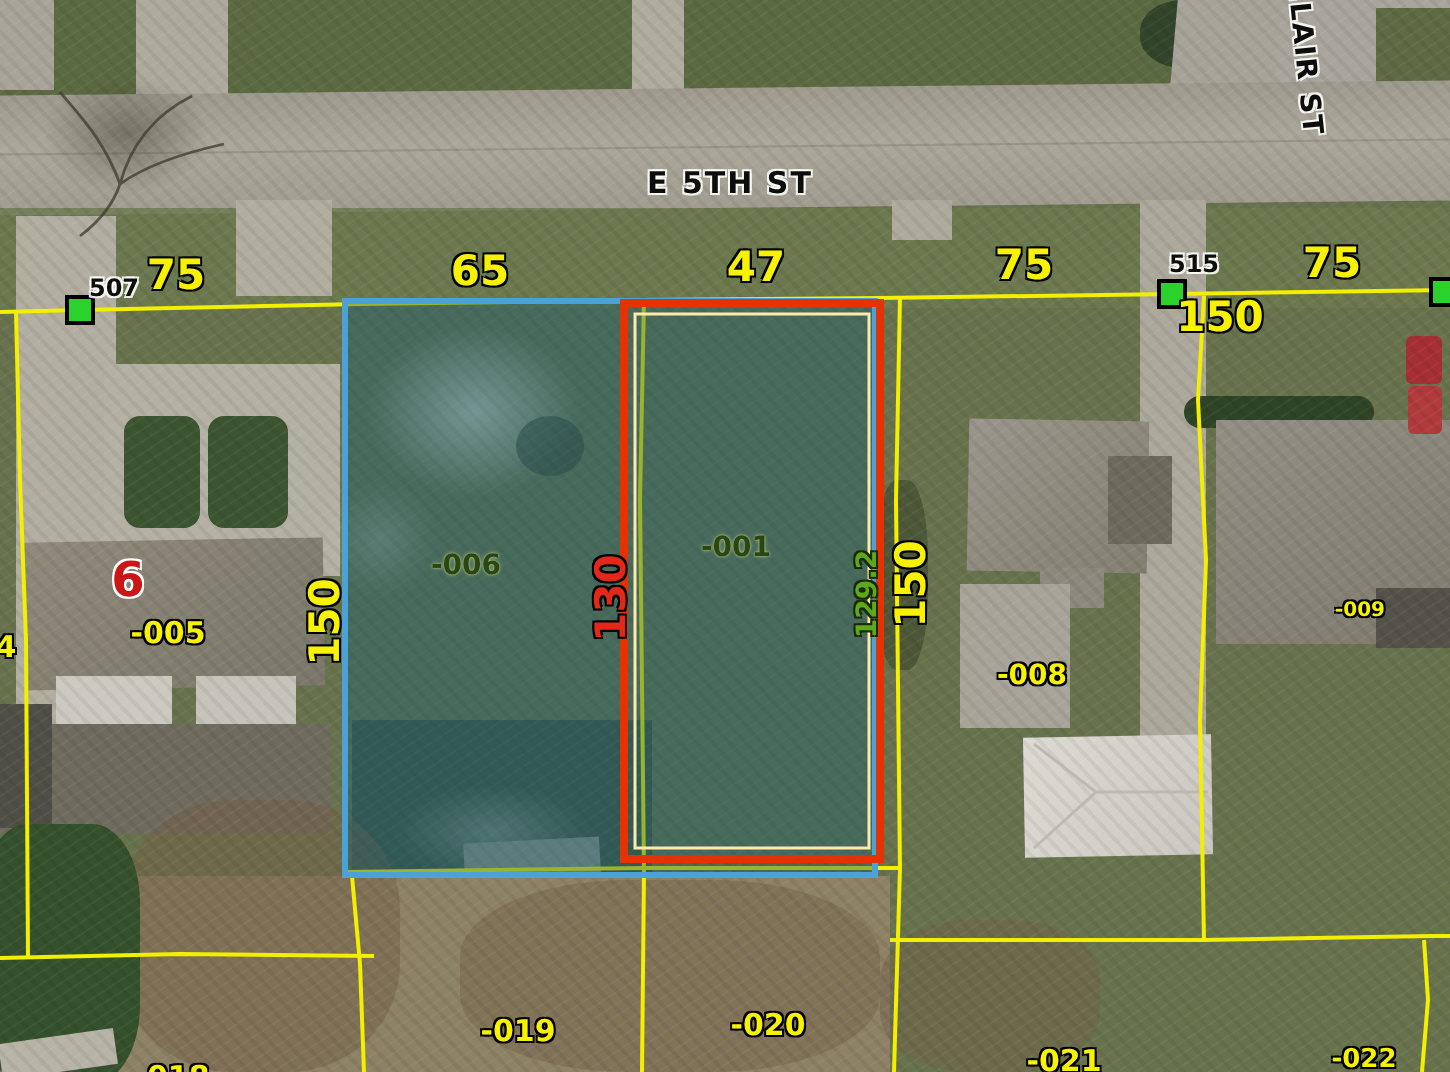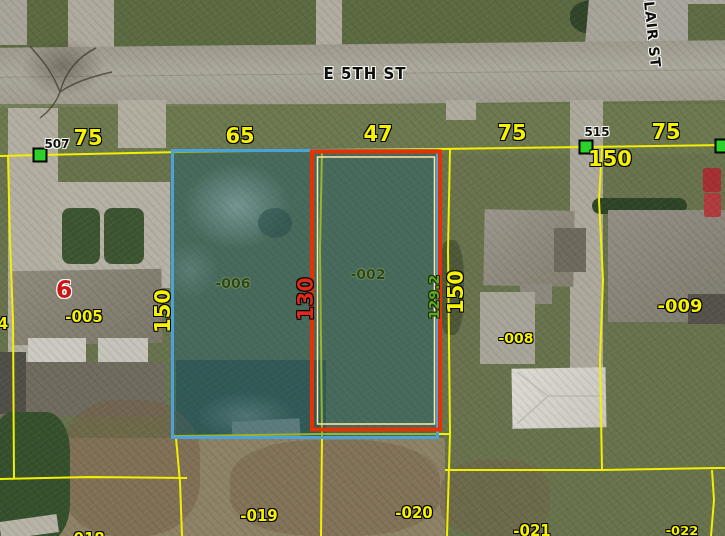--- a/index.html
+++ b/index.html
@@ -133,21 +133,21 @@
       <rect x="317.5" y="157" width="117" height="267" fill="none" stroke="#ffe9ab" stroke-width="1.5"></rect>
     </g>
 
     <g stroke="#000" stroke-width="2" fill="#2bd22b">
       <rect x="33.5" y="148.5" width="13" height="13"></rect>
       <rect x="579.5" y="140.5" width="13" height="13"></rect>
       <rect x="715.5" y="139.5" width="13" height="13"></rect>
     </g>
   </svg>
 
-  <div class="lbl blackt" style="left:365px;top:74px;font-size:15px;letter-spacing:1px;">E 5TH ST</div>
+  <div class="lbl blackt" style="left:365px;top:92px;font-size:15px;letter-spacing:1px;">E 5TH ST</div>
   <div class="lbl blackt" style="left:652px;top:29px;font-size:14px;letter-spacing:1px;transform:translate(-50%,-50%) rotate(84deg);">CLAIR ST</div>
 
   <div class="lbl blackt" style="left:57px;top:144px;font-size:12px;text-align:center;">507</div>
   <div class="lbl blackt" style="left:597px;top:132px;font-size:12px;">515</div>
 
   <div class="lbl yellow" style="left:88px;top:138px;font-size:21px;">75</div>
   <div class="lbl yellow" style="left:240px;top:136px;font-size:21px;">65</div>
   <div class="lbl yellow" style="left:378px;top:134px;font-size:21px;">47</div>
   <div class="lbl yellow" style="left:512px;top:133px;font-size:21px;">75</div>
   <div class="lbl yellow" style="left:666px;top:132px;font-size:21px;">75</div>
@@ -156,22 +156,22 @@
   <div class="lbl yellow" style="left:163px;top:311px;font-size:21px;transform:translate(-50%,-50%) rotate(-90deg);">150</div>
   <div class="lbl redt" style="left:306px;top:299px;font-size:21px;transform:translate(-50%,-50%) rotate(-90deg);">130</div>
   <div class="lbl greent" style="left:434px;top:297px;font-size:14px;transform:translate(-50%,-50%) rotate(-90deg);">129.2</div>
   <div class="lbl yellow" style="left:456px;top:292px;font-size:21px;transform:translate(-50%,-50%) rotate(-90deg);">150</div>
 
   <div class="lbl whitehalo" style="left:64px;top:290px;font-size:24px;">6</div>
 
   <div class="lbl yellow" style="left:3px;top:324px;font-size:15px;">4</div>
   <div class="lbl yellow" style="left:84px;top:317px;font-size:15px;">-005</div>
   <div class="lbl olivet" style="left:233px;top:283px;font-size:14px;">-006</div>
-  <div class="lbl olivet" style="left:368px;top:274px;font-size:14px;">-002</div>
+  <div class="lbl olivet" style="left:368px;top:274px;font-size:14px;">-001</div>
   <div class="lbl yellow" style="left:516px;top:338px;font-size:14px;">-008</div>
-  <div class="lbl yellow" style="left:680px;top:306px;font-size:18px;">-009</div>
+  <div class="lbl yellow" style="left:680px;top:306px;font-size:10px;">-009</div>
   <div class="lbl yellow" style="left:86px;top:539px;font-size:15px;">-018</div>
   <div class="lbl yellow" style="left:259px;top:516px;font-size:15px;">-019</div>
-  <div class="lbl yellow" style="left:384px;top:513px;font-size:15px;margin-left:30px;">-020</div>
+  <div class="lbl yellow" style="left:384px;top:513px;font-size:15px;">-020</div>
   <div class="lbl yellow" style="left:532px;top:531px;font-size:15px;">-021</div>
   <div class="lbl yellow" style="left:682px;top:530px;font-size:13px;">-022</div>
 
 </div>
 
 </body></html>

